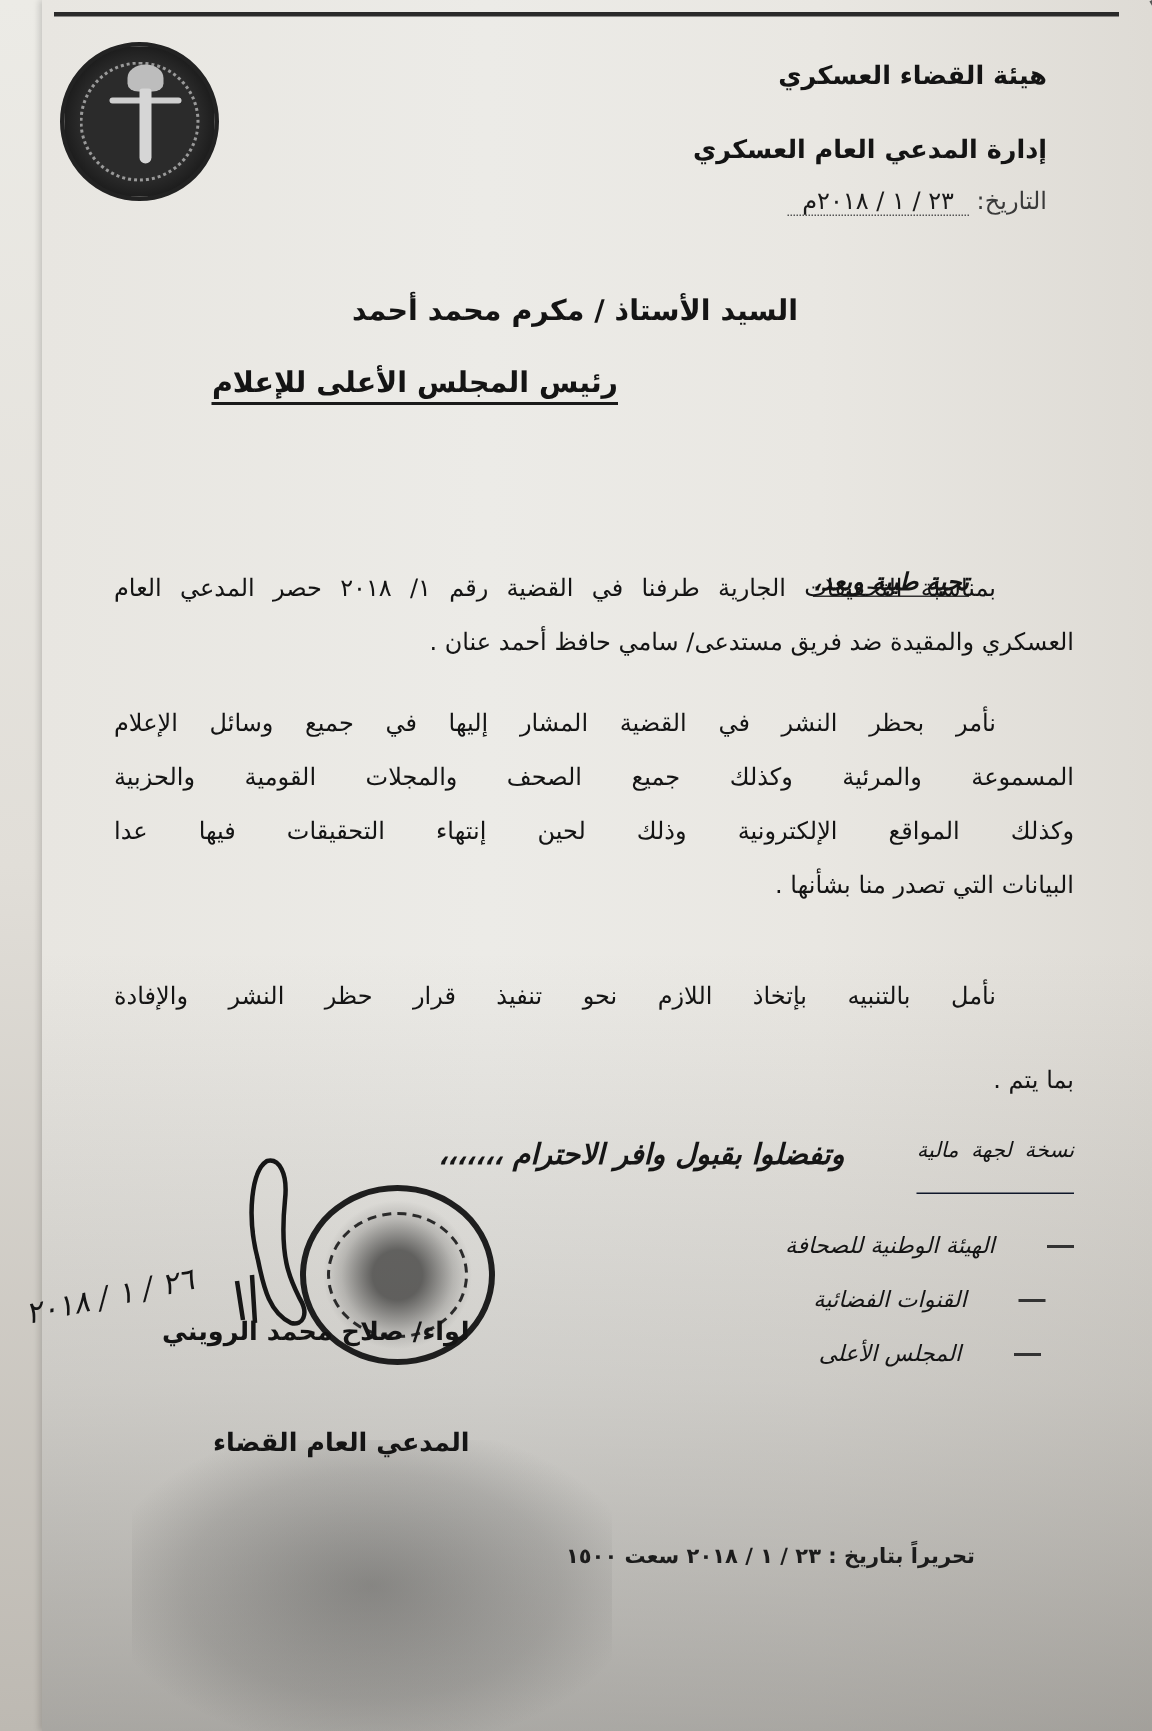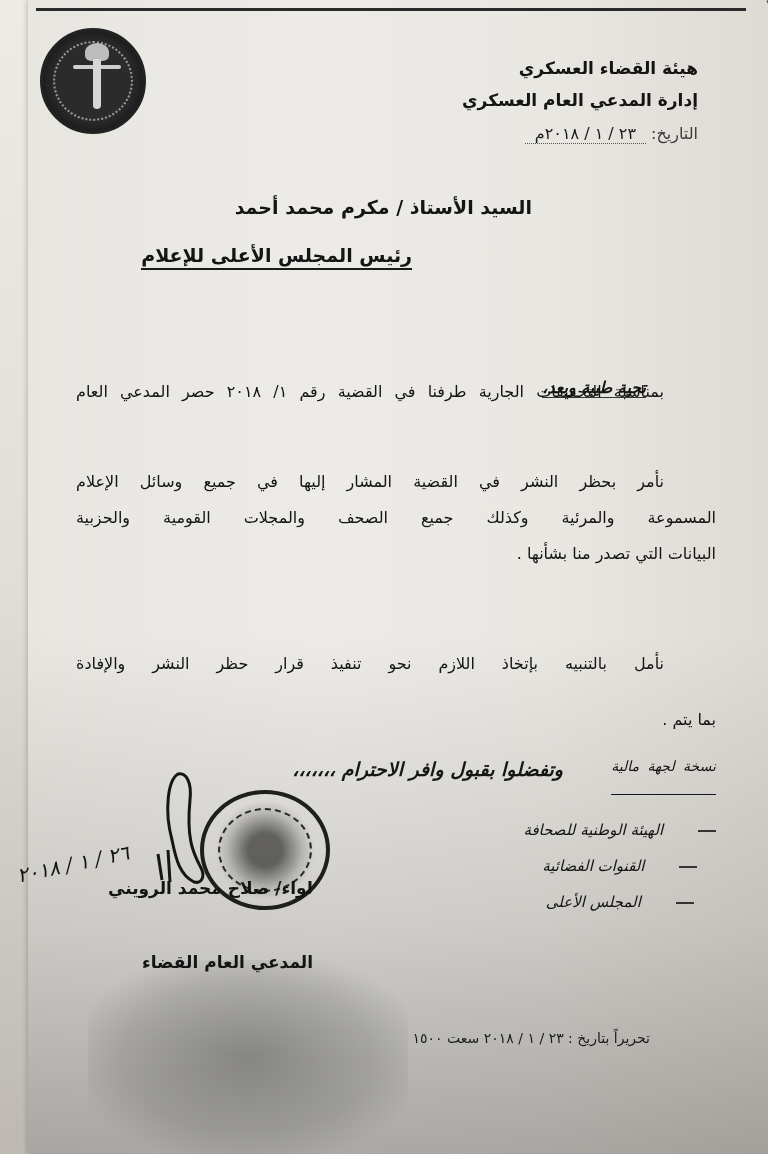--- a/index.html
+++ b/index.html
@@ -51,21 +51,21 @@
     .seal .guard {
       position: absolute; left: 30px; top: 34px; width: 48px; height: 4px;
       background: #cfcfcf; border-radius: 2px;
     }
     .seal .eagle {
       position: absolute; left: 42px; top: 12px; width: 24px; height: 18px;
       border-radius: 50% 50% 30% 30%; background: #bdbdbd;
     }
 
     .txt { position: absolute; white-space: nowrap; direction: rtl; }
-    .hdr1 { right: 70px; top: 58px; font-size: 17px; font-weight: bold; text-align: right; }
+    .hdr1 { right: 70px; top: 41px; font-size: 17px; font-weight: bold; text-align: right; }
     .hdr2 { right: 70px; top: 90px; font-size: 17px; font-weight: bold; }
     .date-line { right: 70px; top: 124px; font-size: 16px; color: #3a3a3a; }
     .date-line .val { border-bottom: 1px dotted #555; padding: 0 10px; color: #1a1a1a; }
 
     .addressee { right: 236px; top: 196px; font-size: 19px; font-weight: bold; }
     .title2 { right: 356px; top: 244px; font-size: 19px; font-weight: bold; border-bottom: 2px solid #1a1a1a; padding-bottom: 2px; }
 
     .greeting { right: 122px; top: 330px; font-size: 16px; font-weight: bold; font-style: italic; border-bottom: 1px solid #333; margin-top: 48px; }
 
     .para {
@@ -103,21 +103,21 @@
     .stamp .inner { position: absolute; inset: 14px; border-radius: 50%; border: 2px dashed #2a2a2a; }
     .signature {
       position: absolute; left: 150px; top: 770px; width: 70px; height: 120px;
     }
     .hand-date {
       left: 16px; top: 852px; font-size: 20px; font-family: "DejaVu Serif", serif;
       font-style: italic; transform: rotate(-12deg); direction: ltr;
     }
     .signer-name { right: 455px; top: 878px; font-size: 17px; font-weight: bold; }
     .signer-title { right: 455px; top: 952px; font-size: 17px; font-weight: bold; }
-    .footer-note { right: 118px; top: 1030px; font-size: 14px; font-weight: normal; color: #1c1c1c; }
+    .footer-note { right: 118px; top: 1030px; font-size: 14px; font-weight: bold; color: #1c1c1c; }
   </style>
 </head>
 <body>
 
 <div class="backdrop"></div>
 
 <div class="paper">
   <div class="shadow-band"></div>
 </div>
 
@@ -138,25 +138,27 @@
   <span class="val">٢٣ / ١ / ٢٠١٨م</span>
 </div>
 
 <div class="txt addressee">السيد الأستاذ / مكرم محمد أحمد</div>
 <div class="txt title2">رئيس المجلس الأعلى للإعلام</div>
 
 <div class="txt greeting">تحية طيبة وبعد،</div>
 
 <div class="para p1">
   <span class="line indent">بمناسبة التحقيقات الجارية طرفنا في القضية رقم ١/ ٢٠١٨ حصر المدعي العام</span>
+  <span class="line last">العسكري والمقيدة ضد فريق مستدعى/ سامي حافظ أحمد عنان .</span>
 </div>
 
 <div class="para p2">
   <span class="line indent">نأمر بحظر النشر في القضية المشار إليها في جميع وسائل الإعلام</span>
   <span class="line">المسموعة والمرئية وكذلك جميع الصحف والمجلات القومية والحزبية</span>
+  <span class="line">وكذلك المواقع الإلكترونية وذلك لحين إنتهاء التحقيقات فيها عدا</span>
   <span class="line last">البيانات التي تصدر منا بشأنها .</span>
 </div>
 
 <div class="para p3">
   <span class="line indent">نأمل بالتنبيه بإتخاذ اللازم نحو تنفيذ قرار حظر النشر والإفادة</span>
   <span class="line last" style="margin-top:20px">بما يتم .</span>
 </div>
 
 <div class="txt closing-hand">وتفضلوا بقبول وافر الاحترام ،،،،،،،</div>
 <div class="txt cc-hand">نسخة لجهة مالية</div>

